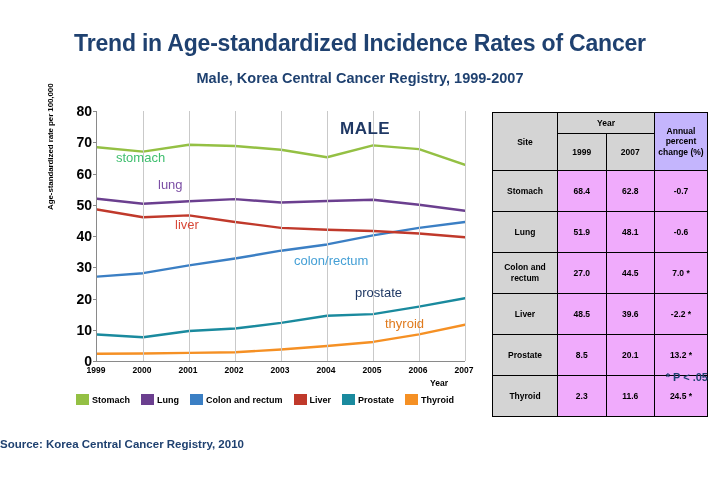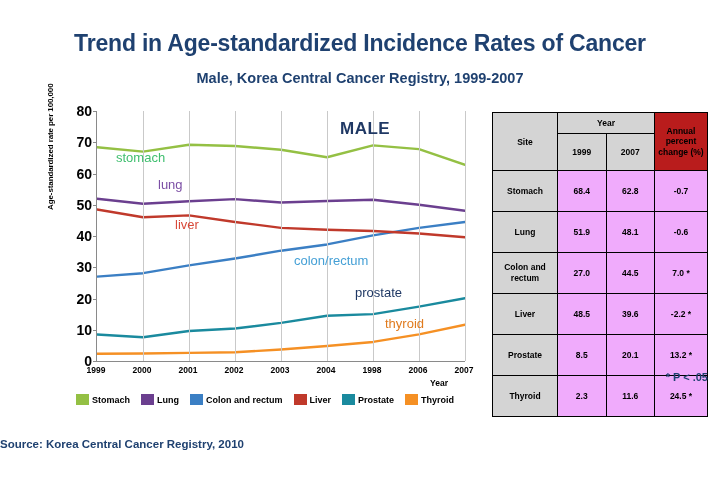--- a/index.html
+++ b/index.html
@@ -194,21 +194,21 @@
   th.year-head {
     background: #d4d4d4;
     height: 20px;
   }
   th.sub-head {
     background: #d4d4d4;
     height: 36px;
     width: 40px;
   }
   th.apc-head {
-    background: #b91c1c;
+    background: #c4b5fd;
     width: 52px;
     height: 56px;
     line-height: 1.25;
     font-size: 8px;
   }
   td.site-cell {
     background: #d4d4d4;
     height: 40px;
     line-height: 1.25;
   }
@@ -274,21 +274,21 @@
         <div class="tickmark" style="top: 31.25px;"></div>
         <div class="tickmark" style="top: 0px;"></div>
       </div>
     <div class="x-labels" id="x-labels">
         <div class="x-label" style="left: 0px;">1999</div>
         <div class="x-label" style="left: 46px;">2000</div>
         <div class="x-label" style="left: 92px;">2001</div>
         <div class="x-label" style="left: 138px;">2002</div>
         <div class="x-label" style="left: 184px;">2003</div>
         <div class="x-label" style="left: 230px;">2004</div>
-        <div class="x-label" style="left: 276px;">1998</div>
+        <div class="x-label" style="left: 276px;">2005</div>
         <div class="x-label" style="left: 322px;">2006</div>
         <div class="x-label" style="left: 368px;">2007</div>
       </div>
     <div class="x-axis-title">Year</div>
 
     <div class="male-label" id="male-label" style="left:290px;top:14px;">MALE</div>
 
     <div class="series-label" id="lbl-stomach" style="left: 66px; top: 45px; color: rgb(63, 191, 111);">stomach</div>
     <div class="series-label" id="lbl-lung" style="left: 108px; top: 72px; color: rgb(124, 79, 165);">lung</div>
     <div class="series-label" id="lbl-liver" style="left: 125px; top: 112px; color: rgb(217, 74, 58);">liver</div>

